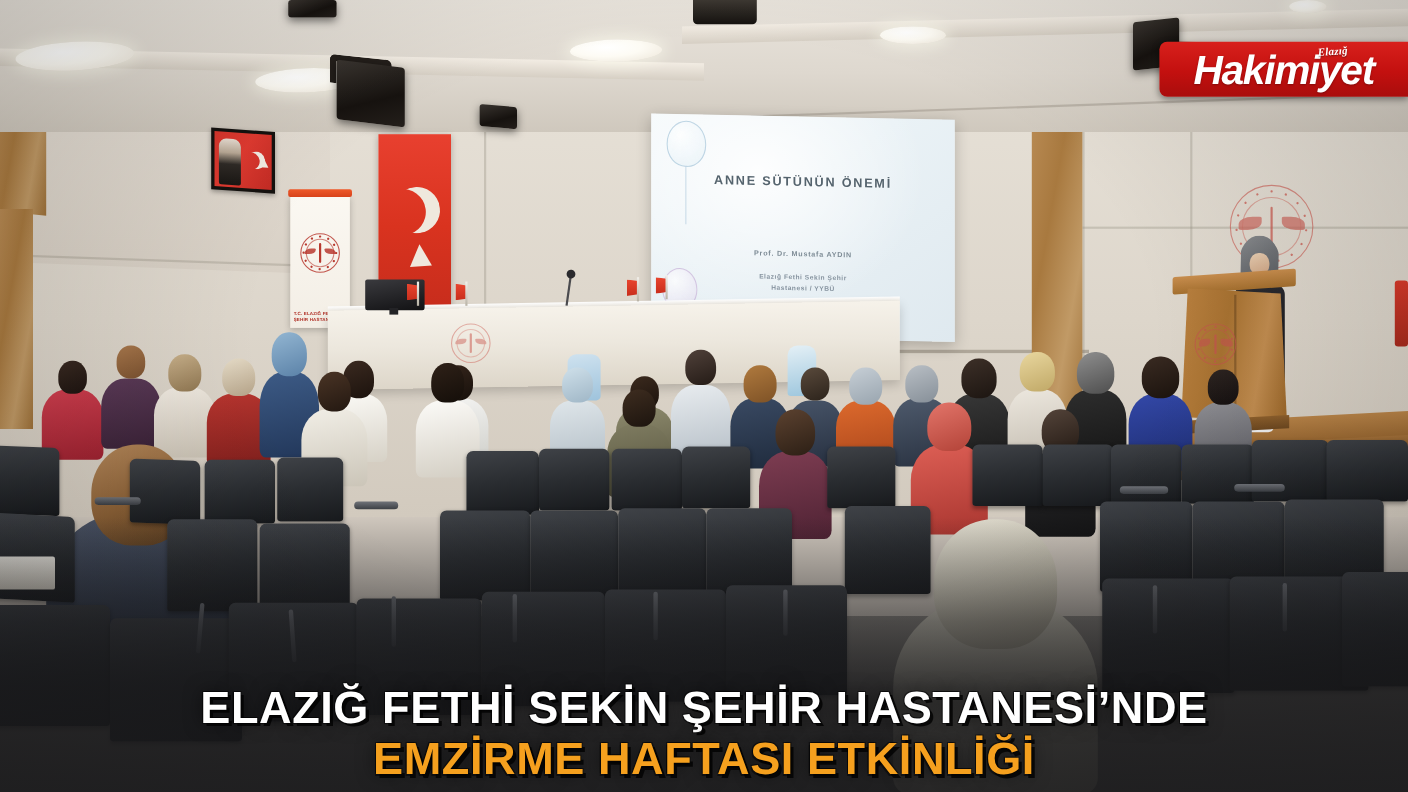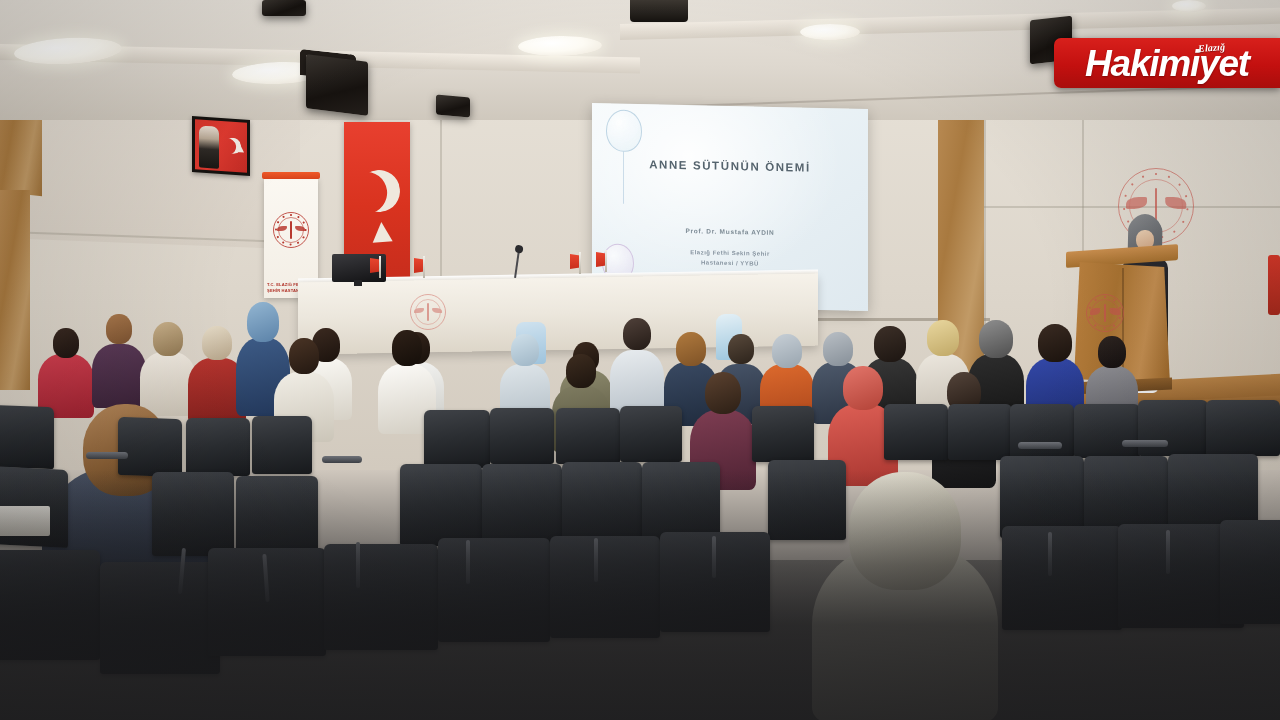--- a/index.html
+++ b/index.html
@@ -822,20 +822,22 @@
       <div class="chair-arm" style="left:1122px;top:140px; width:46px;"></div>
 
       <div style="position:absolute;left:-4px;top:206px;width:54px;height:30px;background:linear-gradient(180deg,#f4f1ea,#d8d3c7);border-radius:2px;"></div>
     </div>
 
     <div class="vignette"></div>
     <div class="bottom-shade"></div>
   </div>
 
   <div class="caption">
+    <div class="cap-line1">ELAZIĞ FETHİ SEKİN ŞEHİR HASTANESİ’NDE</div>
+    <div class="cap-line2">EMZİRME HAFTASI ETKİNLİĞİ</div>
   </div>
 
   <div class="logo">
     <div class="logo-wrap">
       <span class="logo-main">Hakimiyet</span>
       <span class="logo-sub">Elazığ</span>
     </div>
   </div>
 
 </div>

